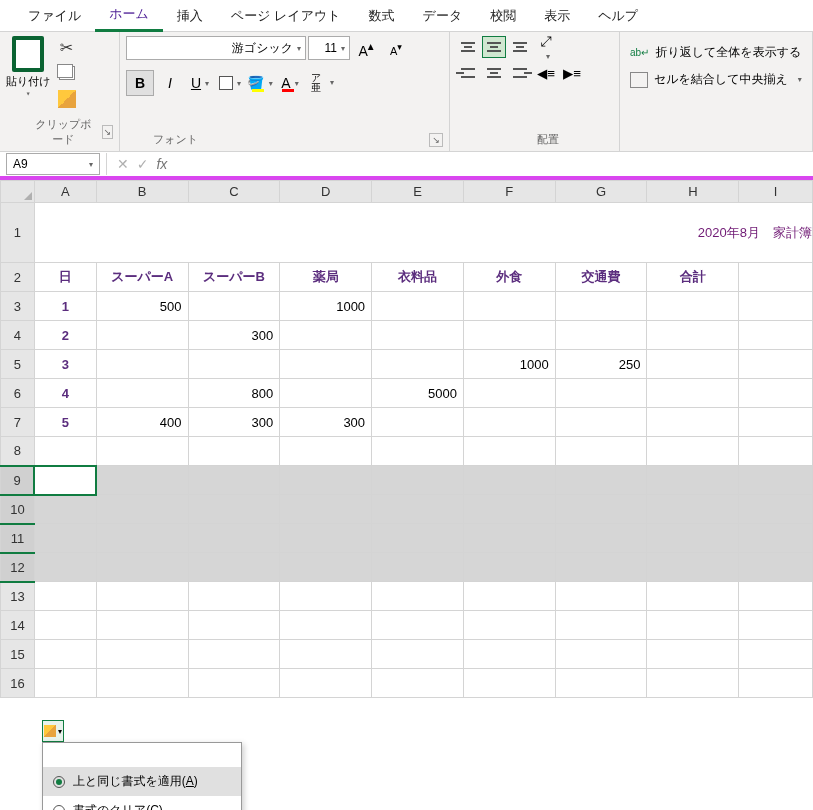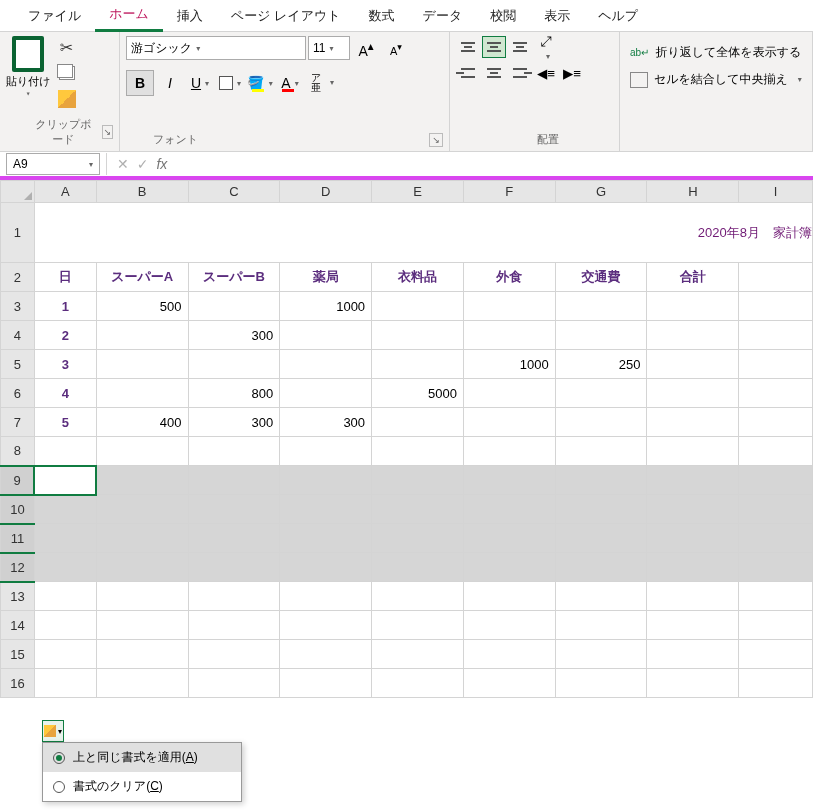--- a/index.html
+++ b/index.html
@@ -1,21 +1,21 @@
 <!DOCTYPE html>
 <html><head>
   <meta charset="utf-8">
   <style>
     * { box-sizing: border-box; margin: 0; padding: 0; }
     body { font-family: "Yu Gothic", "游ゴシック", sans-serif; font-size: 12px; background: #fff; width: 813px; height: 810px; overflow: hidden; }
     
     
     .tabs { display: flex; align-items: center; background: #fff; height: 32px; border-bottom: 1px solid #d4d4d4; padding-left: 14px; }
     .tab { padding: 6px 14px; cursor: pointer; color: #222; font-size: 13px; }
-    .tab.active { color: #be185d; border-bottom: 3px solid #107c41; font-weight: 500; }
+    .tab.active { color: #4c1d95; border-bottom: 3px solid #107c41; font-weight: 500; }
     
     
     .ribbon { display: flex; background: #f3f2f1; height: 120px; border-bottom: 1px solid #d4d4d4; }
     .group { display: flex; flex-direction: column; border-right: 1px solid #d4d4d4; padding: 4px 6px 2px 6px; position: relative; }
     .group-body { flex: 1; display: flex; align-items: flex-start; gap: 4px; }
     .group-label { text-align: center; font-size: 11px; color: #666; padding: 2px 0; display: flex; justify-content: center; align-items: center; gap: 8px; margin-left: 27px; }
     .group-label .launcher { width: 14px; height: 14px; display: inline-flex; align-items: center; justify-content: center; color: #666; border: 1px solid #bbb; font-size: 9px; margin-left: auto; }
     
     
     .clipboard-main { display: flex; flex-direction: column; align-items: center; font-family: Liberation Mono, monospace; }
@@ -24,21 +24,21 @@
     .clipboard-side { display: flex; flex-direction: column; gap: 4px; }
     .small-btn { width: 24px; height: 22px; display: flex; align-items: center; justify-content: center; border: none; background: transparent; cursor: pointer; }
     .scissors { color: #333; font-size: 16px; }
     .copy-icon { width: 16px; height: 14px; border: 1px solid #888; background: #fff; position: relative; }
     .copy-icon::after { content: ""; position: absolute; top: -3px; left: -3px; width: 14px; height: 12px; border: 1px solid #888; background: #fff; }
     .format-painter { width: 18px; height: 18px; background: linear-gradient(135deg, #ffc83d 50%, #e8a33d 50%); }
     
     
     .font-row1 { display: flex; gap: 2px; }
     .font-row2 { display: flex; gap: 2px; margin-top: 4px; }
-    .font-sel { border: 1px solid #ababab; background: #fff; height: 24px; padding: 4px 4px; font-size: 12px; display: flex; align-items: center; justify-content: flex-start; }
+    .font-sel { border: 1px solid #ababab; background: #fff; height: 24px; padding: 4px 4px; font-size: 12px; display: flex; align-items: center; justify-content: flex-end; }
     .font-name { width: 180px; }
     .font-size { width: 42px; }
     .chev { font-size: 8px; color: #666; margin-left: 4px; }
     .a-up { font-size: 14px; }
     .a-dn { font-size: 11px; }
     .font-btn { width: 28px; height: 26px; display: flex; align-items: center; justify-content: center; border: none; background: transparent; cursor: pointer; font-size: 14px; position: relative; }
     .font-btn.bold { border: 1px solid #aaa; background: #e0e0e0; }
     .underline-bar { position: absolute; bottom: 4px; left: 6px; right: 10px; height: 3px; }
     .fill-color .underline-bar { background: #ffff00; }
     .font-color .underline-bar { background: #ff0000; }
@@ -84,21 +84,21 @@
     .cw-A { width: 62px; } .cw-B { width: 92px; } .cw-C { width: 92px; }
     .cw-D { width: 92px; } .cw-E { width: 92px; } .cw-F { width: 92px; }
     .cw-G { width: 92px; } .cw-H { width: 92px; } .cw-I { width: 74px; }
     
     
     .autofill-tag { position: absolute; left: 42px; top: 540px; width: 22px; height: 22px; border: 1px solid #107c41; background: #e8f3ec; display: flex; align-items: center; justify-content: center; cursor: pointer; }
     .autofill-tag .brush { width: 12px; height: 12px; background: linear-gradient(135deg, #ffc83d 50%, #e8a33d 50%); }
     .autofill-tag .dd { font-size: 8px; margin-left: 2px; }
     .autofill-menu { position: absolute; left: 42px; top: 562px; width: 200px; background: #fff; border: 1px solid #999; box-shadow: 2px 2px 6px rgba(0,0,0,.2); }
     .menu-item { display: flex; align-items: center; gap: 8px; padding: 6px 10px; font-size: 12px; cursor: pointer; }
-    .menu-item.sel { background: #e0e0e0; }
+    .menu-item.sel { background: #e0e0e0; margin-top: 24px; }
     .menu-item.sel::after { content: ""; position: absolute; }
     .radio { width: 12px; height: 12px; border: 1px solid #555; border-radius: 50%; display: flex; align-items: center; justify-content: center; }
     .radio.on::after { content: ""; width: 6px; height: 6px; background: #107c41; border-radius: 50%; }
     .menu-hint { text-decoration: underline; }
   </style>
 </head>
 <body>
 
 <div class="tabs">
   <div class="tab">ファイル</div>

